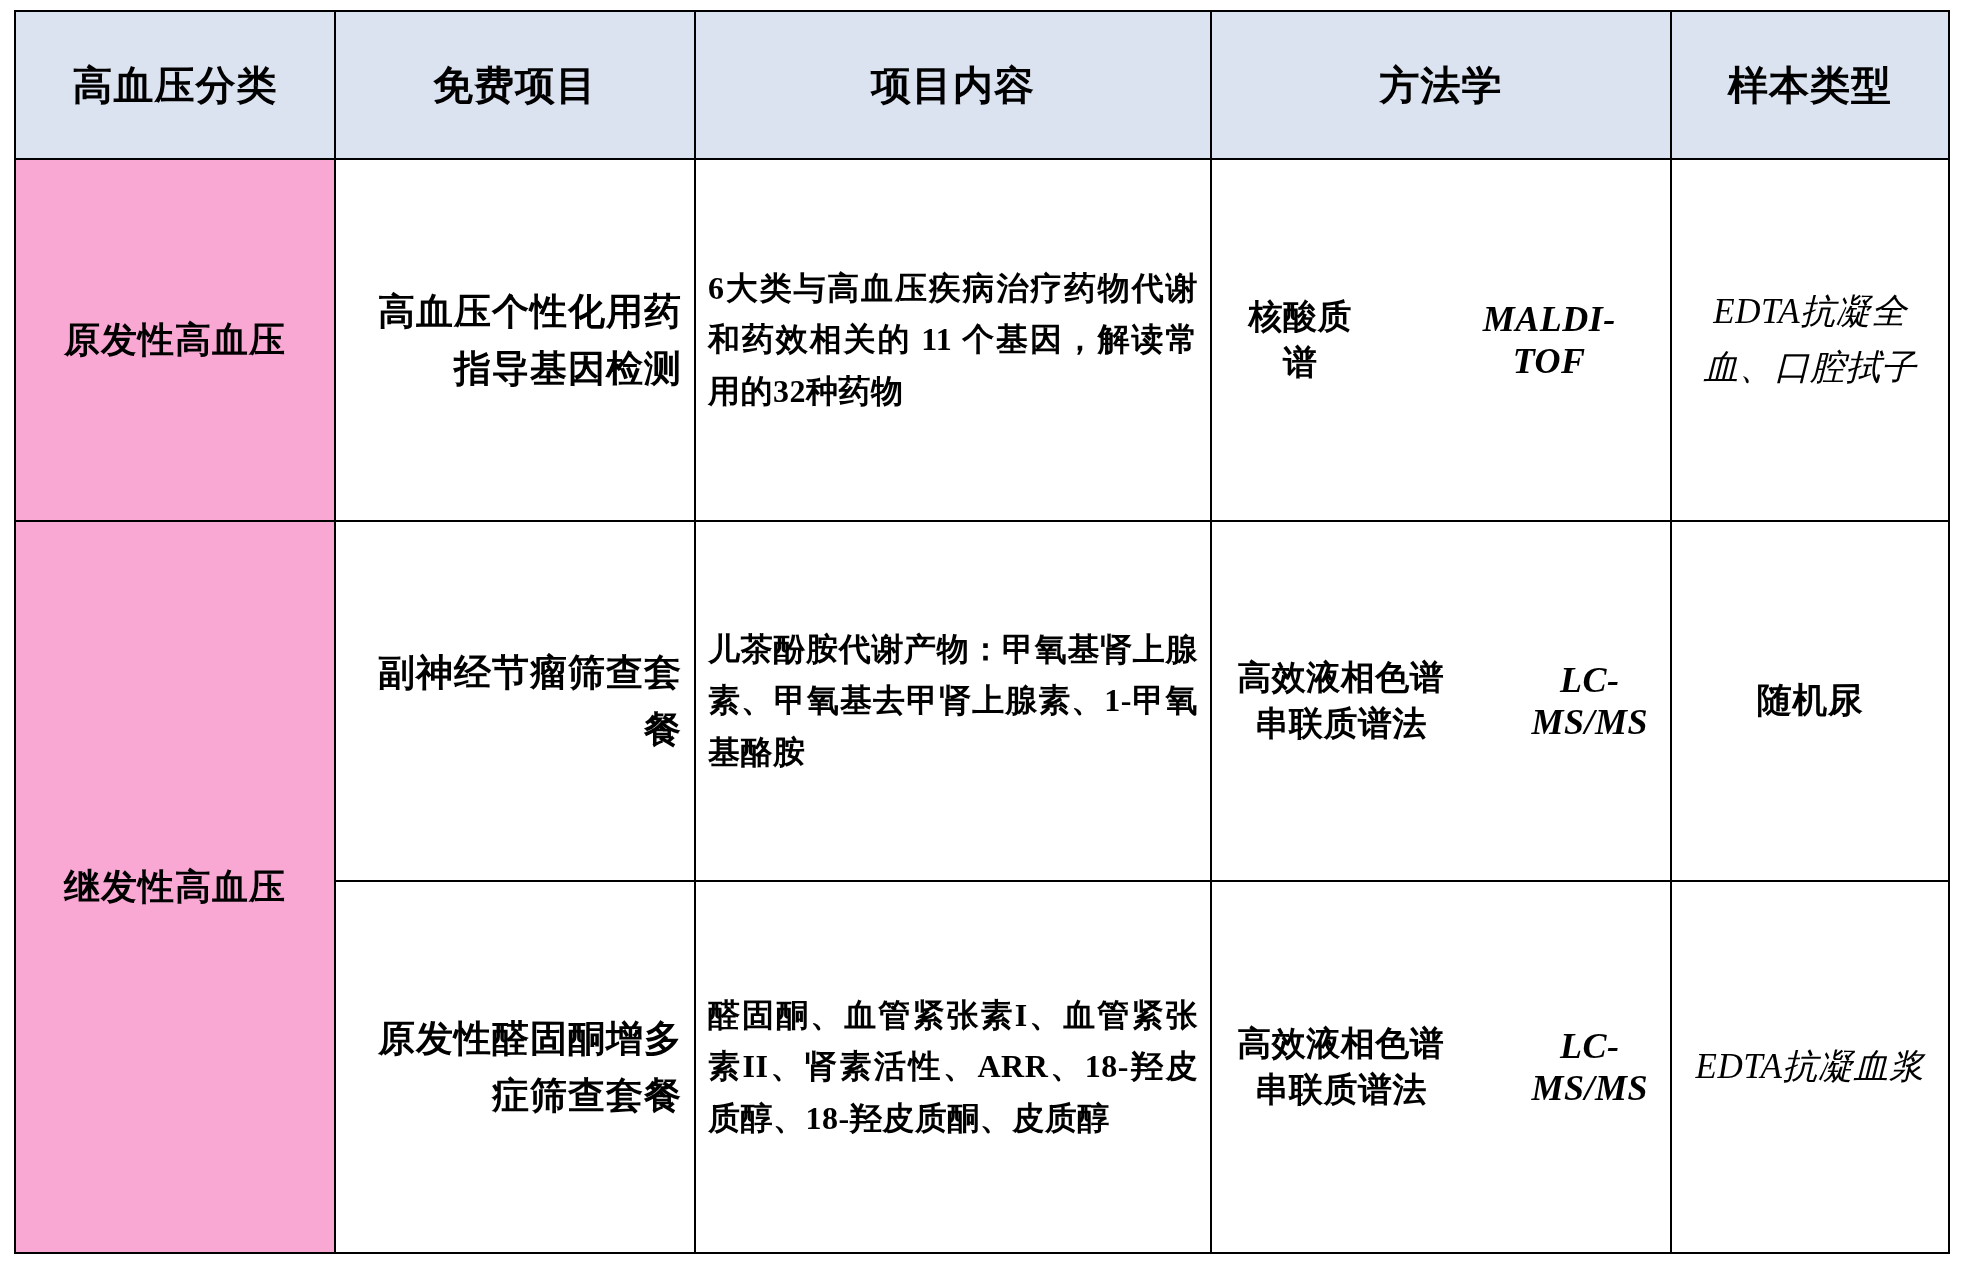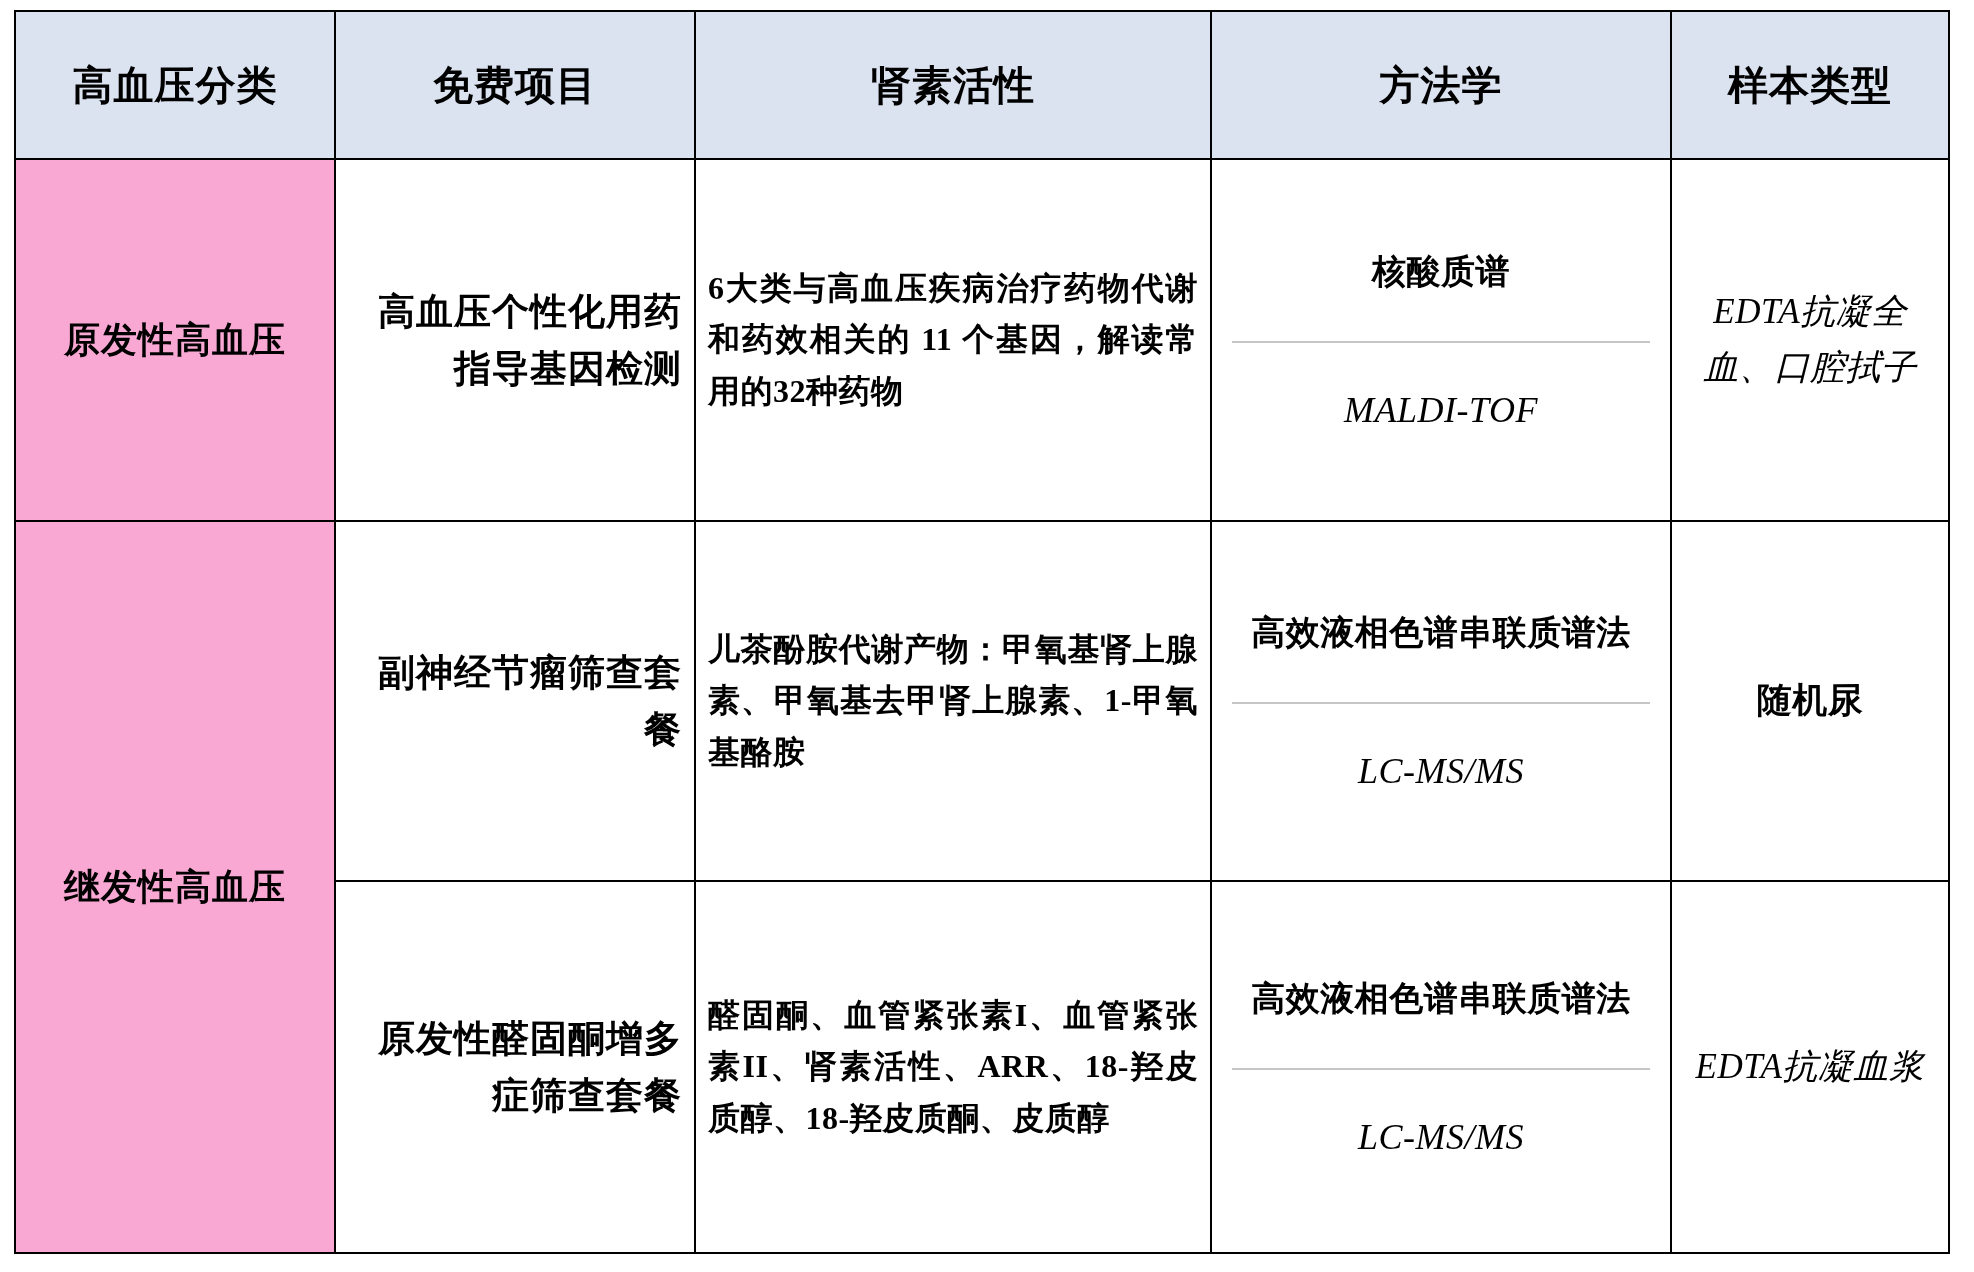--- a/index.html
+++ b/index.html
@@ -64,39 +64,39 @@
     letter-spacing: 0.5px;
     padding-left: 16px;
     padding-right: 16px;
   }
   td.method-cell {
     padding: 0;
     vertical-align: middle;
   }
   .method-stack {
     display: flex;
-    flex-direction: column;
+    flex-direction: row;
     height: 100%;
     justify-content: center;
     gap: 24px;
   }
   .method-top, .method-bottom {
     display: flex;
     align-items: center;
     justify-content: center;
     text-align: center;
     font-size: 34px;
     letter-spacing: 0.5px;
     padding: 22px 10px;
   }
   .method-top {
     font-weight: bold;
   }
   .method-bottom {
-    font-weight: normal;
+    font-weight: bold;
     font-style: italic;
     font-size: 36px;
   }
   .method-div {
     height: 2px;
     background: #c6c6c6;
     margin: 0 8px;
   }
   td.sample-cell {
     text-align: center;
@@ -131,21 +131,21 @@
       <col class="col-cat">
       <col class="col-item">
       <col class="col-content">
       <col class="col-method">
       <col class="col-sample">
     </colgroup>
     <thead>
       <tr>
         <th>高血压分类</th>
         <th>免费项目</th>
-        <th>肾素活性</th>
+        <th>项目内容</th>
         <th>方法学</th>
         <th>样本类型</th>
       </tr>
     </thead>
     <tbody>
       <tr class="r1">
         <td class="cat-cell">原发性高血压</td>
         <td class="item-cell">高血压个性化用药指导基因检测</td>
         <td class="content-cell">6大类与高血压疾病治疗药物代谢和药效相关的 11 个基因，解读常用的32种药物</td>
         <td class="method-cell">

